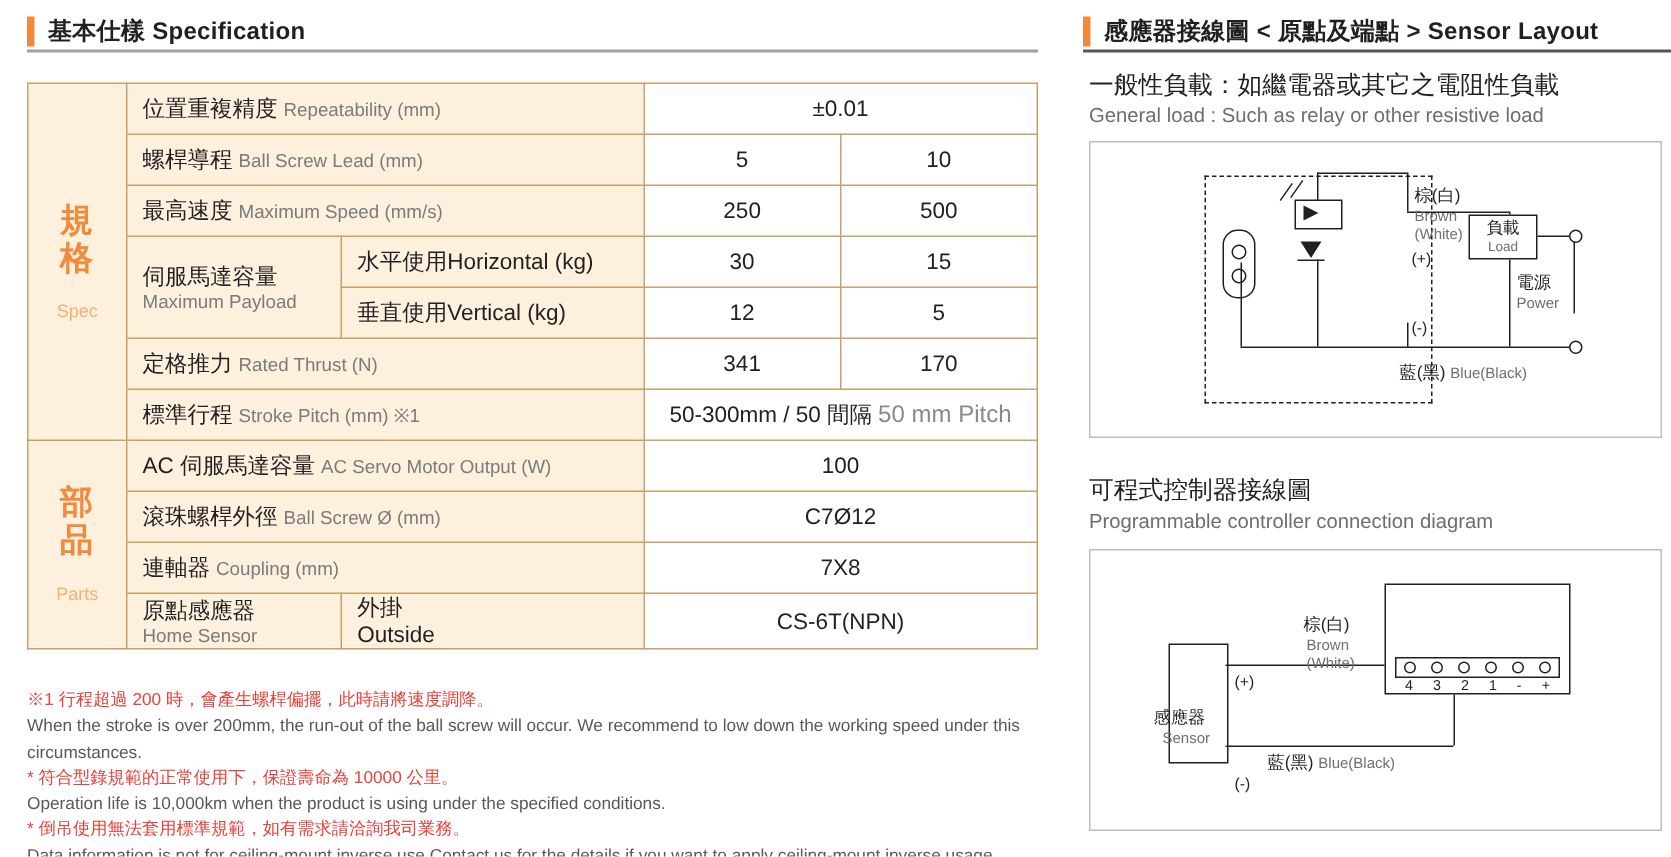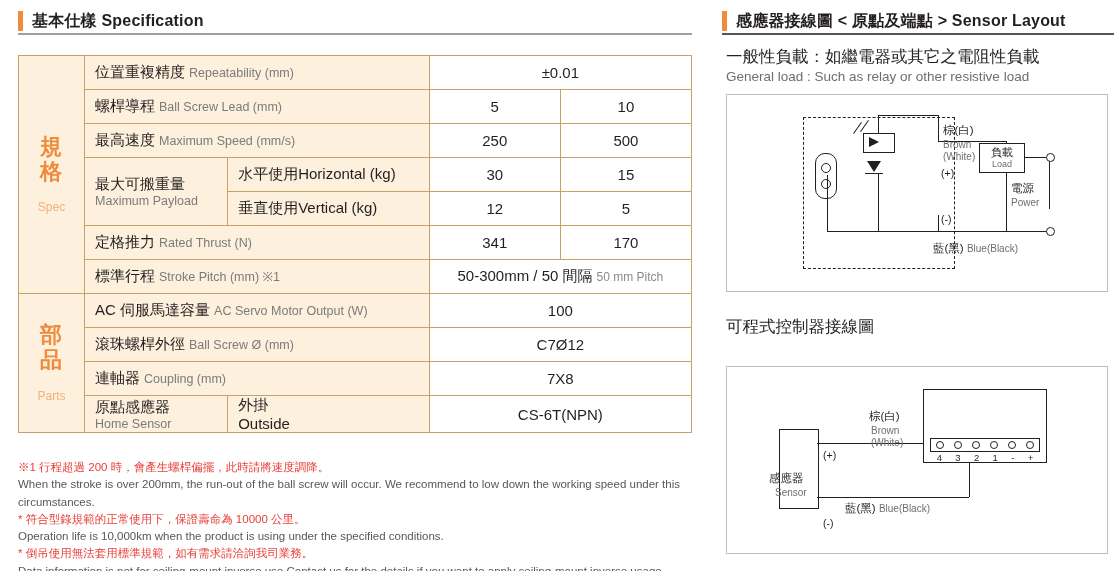--- a/index.html
+++ b/index.html
@@ -44,21 +44,21 @@
   }
   .lbl{
     background:#fdf0dd;
     white-space:nowrap;
   }
   .lbl .cn{font-size:15px;color:#231f20;}
   .lbl .en{font-size:12.5px;color:#7b7b7b;margin-left:4px;}
   .val{
     text-align:center;background:#ffffff;font-size:15px;color:#231f20;
   }
-  .val .sub{font-size:12px;color:#8a8a8a;margin-left:4px;}
+  .val .sub{font-size:16px;color:#8a8a8a;margin-left:4px;}
   .rowhead{
     background:#fdf0dd;text-align:center;width:52px;padding:0 2px;
   }
   .rowhead .big{
     display:block;font-size:22px;font-weight:bold;line-height:1.12;color:#f08a3c;
     letter-spacing:1px;
   }
   .rowhead .small{
     display:block;font-size:12px;color:#f3b07a;margin-top:16px;
   }
@@ -166,21 +166,21 @@
       <tr>
         <td class="lbl" colspan="2">
           <span class="cn">最高速度</span><span class="en">Maximum Speed (mm/s)</span>
         </td>
         <td class="val">250</td>
         <td class="val">500</td>
       </tr>
 
       <tr>
         <td class="lbl" rowspan="2" style="width:130px;">
-          <div class="cn">最大可搬重量</div>
+          <div class="cn">伺服馬達容量</div>
           <div class="en" style="margin-left:0;">Maximum Payload</div>
         </td>
         <td class="sub-lbl" style="width:190px;">
           <span class="cn">水平使用</span><span class="en">Horizontal (kg)</span>
         </td>
         <td class="val">30</td>
         <td class="val">15</td>
       </tr>
 
       <tr>
@@ -308,20 +308,21 @@
       <div class="lbl-sm" style="left:214px;top:118px;">(-)</div>
       <div class="lbl-cn" style="left:284px;top:86px;">電源</div>
       <div class="lbl-en" style="left:284px;top:102px;">Power</div>
       <div class="lbl-cn" style="left:206px;top:146px;">
         <span>藍(黑)</span>
         <span style="color:#6d6e71;font-size:10px;">Blue(Black)</span>
       </div>
     </div>
 
     <div class="r-title-cn" style="left:4px;top:316px;">可程式控制器接線圖</div>
+    <div class="r-title-en" style="left:4px;top:340px;">Programmable controller connection diagram</div>
 
     <div class="diagram-box" style="left:4px;top:366px;width:380px;height:186px;">
 
       <div class="sensor-box" style="left:52px;top:62px;width:38px;height:78px;"></div>
       <div class="lbl-cn" style="left:42px;top:104px;">感應器</div>
       <div class="lbl-en" style="left:48px;top:120px;">Sensor</div>
 
       <div class="wire h" style="left:90px;top:76px;width:130px;"></div>
       <div class="wire v" style="left:220px;top:76px;height:18px;"></div>
       <div class="wire h" style="left:90px;top:130px;width:152px;"></div>

